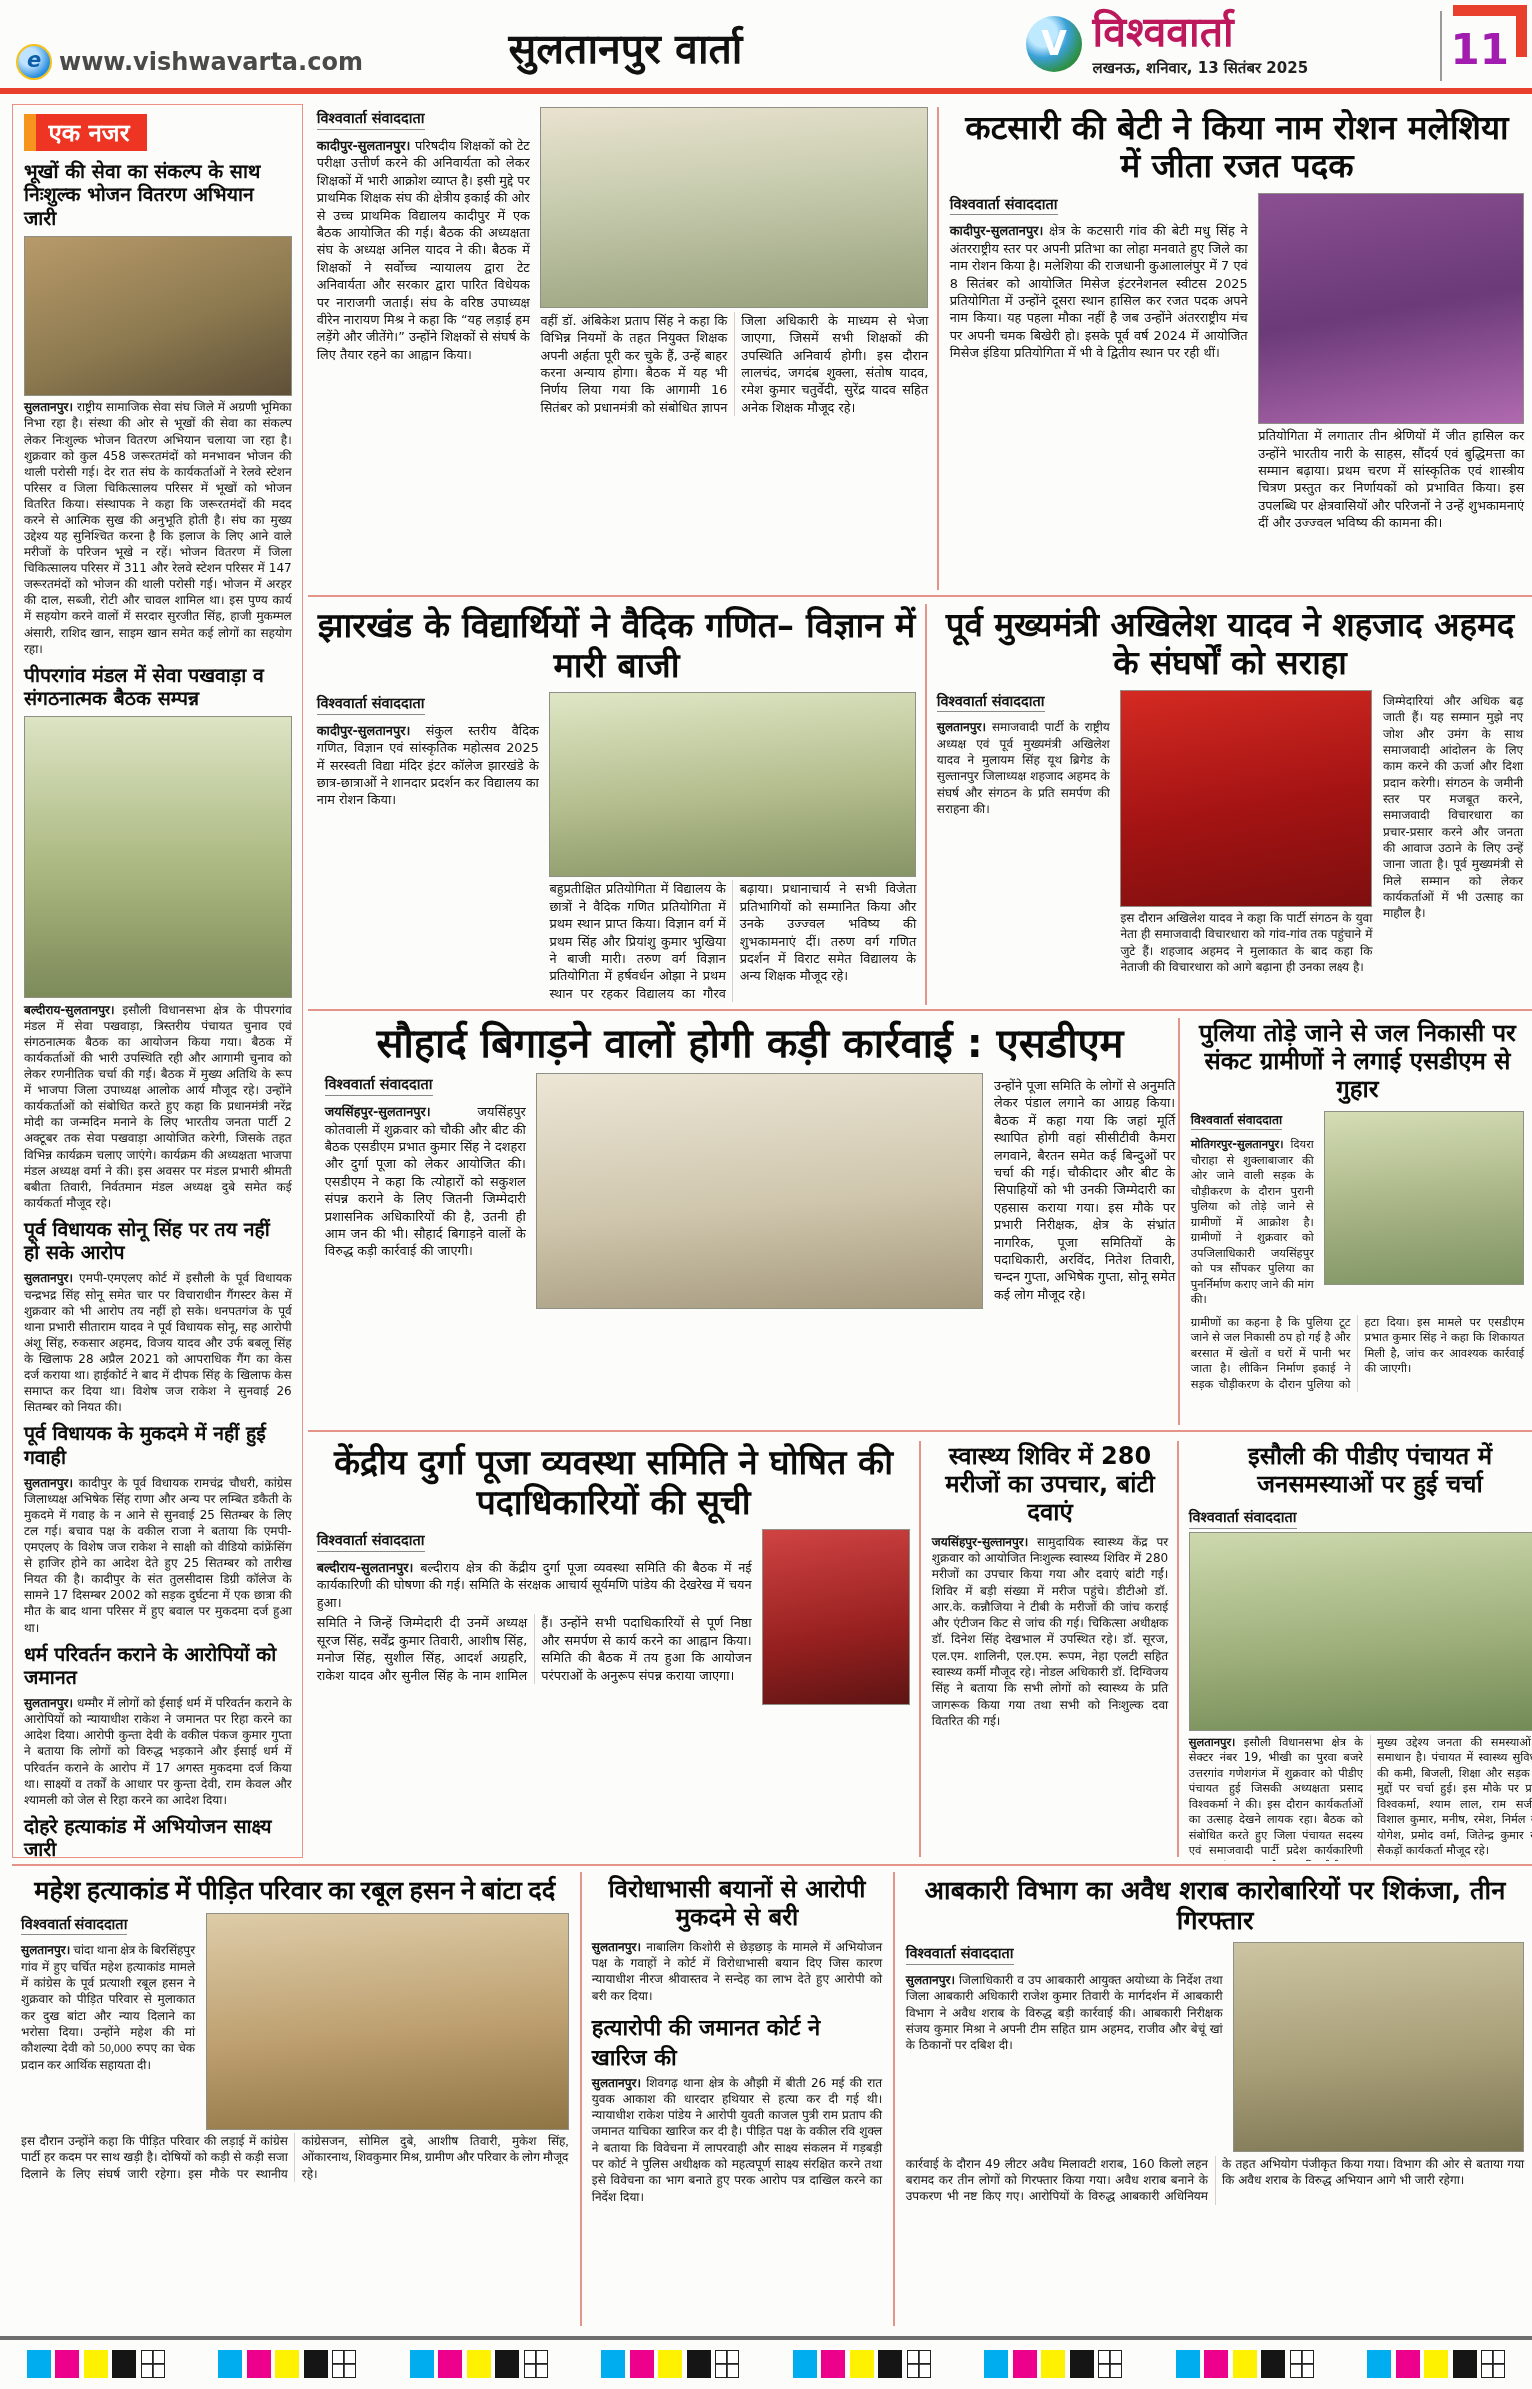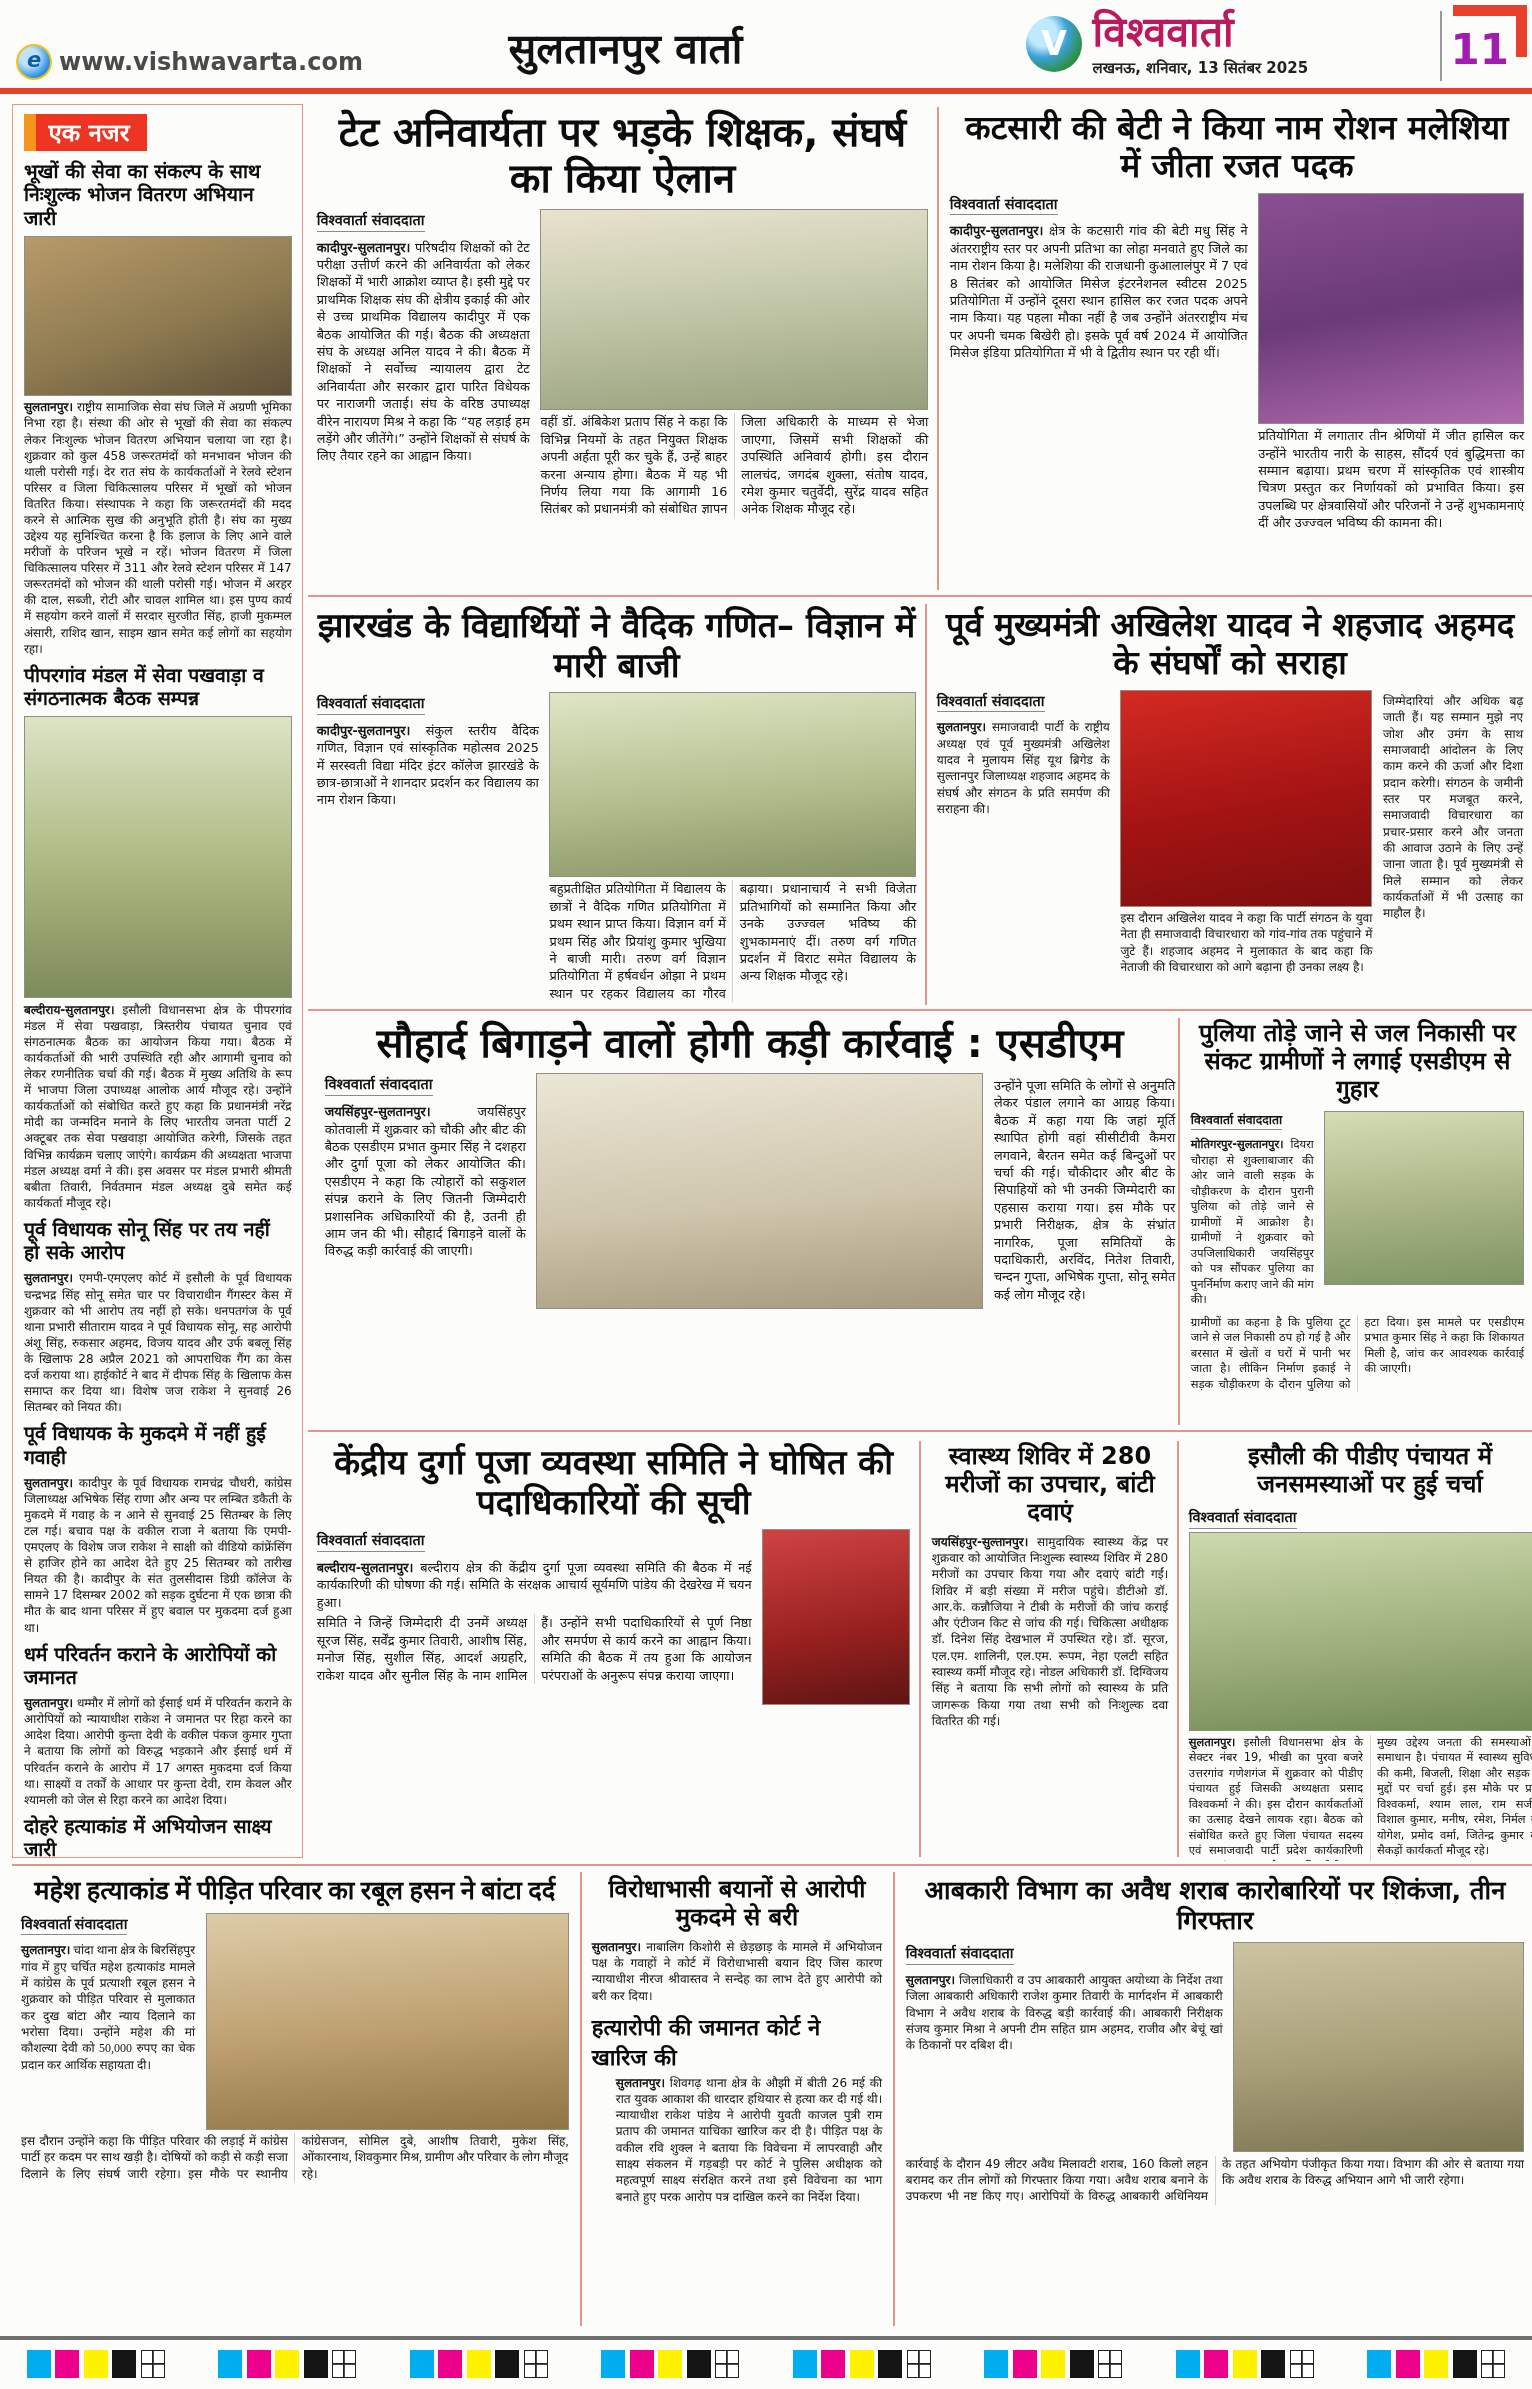--- a/index.html
+++ b/index.html
@@ -140,21 +140,20 @@
         <span>धम्मौर में लोगों को ईसाई धर्म में परिवर्तन कराने के आरोपियों को न्यायाधीश राकेश ने जमानत पर रिहा करने का आदेश दिया। आरोपी कुन्ता देवी के वकील पंकज कुमार गुप्ता ने बताया कि लोगों को विरुद्ध भड़काने और ईसाई धर्म में परिवर्तन कराने के आरोप में 17 अगस्त मुकदमा दर्ज किया था। साक्ष्यों व तर्कों के आधार पर कुन्ता देवी, राम केवल और श्यामली को जेल से रिहा करने का आदेश दिया।</span></p>
     </div>
 
     <div class="sb-item">
       <h3>दोहरे हत्याकांड में अभियोजन साक्ष्य जारी</h3>
 
     </div>
   </aside>
 
   <section class="art" style="left:308px;top:102px;width:629px;height:490px;">
-    <h1 class="hl hl-46">टेट अनिवार्यता पर भड़के शिक्षक, संघर्ष का किया ऐलान</h1>
     <div class="grid2" style="grid-template-columns:213px 1fr;">
       <div>
         <div class="byline">विश्ववार्ता संवाददाता</div>
         <p class="bt-m"><span class="dl">कादीपुर-सुलतानपुर।</span>
           <span>परिषदीय शिक्षकों को टेट परीक्षा उत्तीर्ण करने की अनिवार्यता को लेकर शिक्षकों में भारी आक्रोश व्याप्त है। इसी मुद्दे पर प्राथमिक शिक्षक संघ की क्षेत्रीय इकाई की ओर से उच्च प्राथमिक विद्यालय कादीपुर में एक बैठक आयोजित की गई। बैठक की अध्यक्षता संघ के अध्यक्ष अनिल यादव ने की। बैठक में शिक्षकों ने सर्वोच्च न्यायालय द्वारा टेट अनिवार्यता और सरकार द्वारा पारित विधेयक पर नाराजगी जताई। संघ के वरिष्ठ उपाध्यक्ष वीरेन नारायण मिश्र ने कहा कि “यह लड़ाई हम लड़ेंगे और जीतेंगे।” उन्होंने शिक्षकों से संघर्ष के लिए तैयार रहने का आह्वान किया।</span></p>
       </div>
       <div>
         <div class="photo ph-tet"></div>
         <p class="bt-m c2">वहीं डॉ. अंबिकेश प्रताप सिंह ने कहा कि विभिन्न नियमों के तहत नियुक्त शिक्षक अपनी अर्हता पूरी कर चुके हैं, उन्हें बाहर करना अन्याय होगा। बैठक में यह भी निर्णय लिया गया कि आगामी 16 सितंबर को प्रधानमंत्री को संबोधित ज्ञापन जिला अधिकारी के माध्यम से भेजा जाएगा, जिसमें सभी शिक्षकों की उपस्थिति अनिवार्य होगी। इस दौरान लालचंद, जगदंब शुक्ला, संतोष यादव, रमेश कुमार चतुर्वेदी, सुरेंद्र यादव सहित अनेक शिक्षक मौजूद रहे।</p>
       </div>
@@ -296,21 +295,21 @@
       </div>
     </div>
     <p class="bt-m c2" style="font-size:12px;">इस दौरान उन्होंने कहा कि पीड़ित परिवार की लड़ाई में कांग्रेस पार्टी हर कदम पर साथ खड़ी है। दोषियों को कड़ी से कड़ी सजा दिलाने के लिए संघर्ष जारी रहेगा। इस मौके पर स्थानीय कांग्रेसजन, सोमिल दुबे, आशीष तिवारी, मुकेश सिंह, ओंकारनाथ, शिवकुमार मिश्र, ग्रामीण और परिवार के लोग मौजूद रहे।</p>
   </section>
 
   <section class="art" style="left:583px;top:1869px;width:308px;height:460px;">
     <h1 class="hl hl-27">विरोधाभासी बयानों से आरोपी मुकदमे से बरी</h1>
     <p class="bt-m" style="font-size:12px;"><span class="dl">सुलतानपुर।</span>
       <span>नाबालिग किशोरी से छेड़छाड़ के मामले में अभियोजन पक्ष के गवाहों ने कोर्ट में विरोधाभासी बयान दिए जिस कारण न्यायाधीश नीरज श्रीवास्तव ने सन्देह का लाभ देते हुए आरोपी को बरी कर दिया।</span></p>
     <h2 class="subhl">हत्यारोपी की जमानत कोर्ट ने खारिज की</h2>
-    <p class="bt-m" style="font-size:12px;margin-left:24px;"><span class="dl">सुलतानपुर।</span>
+    <p class="bt-m" style="font-size:12px;"><span class="dl">सुलतानपुर।</span>
       <span>शिवगढ़ थाना क्षेत्र के औझी में बीती 26 मई की रात युवक आकाश की धारदार हथियार से हत्या कर दी गई थी। न्यायाधीश राकेश पांडेय ने आरोपी युवती काजल पुत्री राम प्रताप की जमानत याचिका खारिज कर दी है। पीड़ित पक्ष के वकील रवि शुक्ल ने बताया कि विवेचना में लापरवाही और साक्ष्य संकलन में गड़बड़ी पर कोर्ट ने पुलिस अधीक्षक को महत्वपूर्ण साक्ष्य संरक्षित करने तथा इसे विवेचना का भाग बनाते हुए परक आरोप पत्र दाखिल करने का निर्देश दिया।</span></p>
   </section>
 
   <section class="art" style="left:897px;top:1869px;width:636px;height:460px;">
     <h1 class="hl hl-30">आबकारी विभाग का अवैध शराब कारोबारियों पर शिकंजा, तीन गिरफ्तार</h1>
     <div class="grid2" style="grid-template-columns:1fr 291px;">
       <div>
         <div class="byline">विश्ववार्ता संवाददाता</div>
         <p class="bt-m" style="font-size:12px;"><span class="dl">सुलतानपुर।</span>
           <span>जिलाधिकारी व उप आबकारी आयुक्त अयोध्या के निर्देश तथा जिला आबकारी अधिकारी राजेश कुमार तिवारी के मार्गदर्शन में आबकारी विभाग ने अवैध शराब के विरुद्ध बड़ी कार्रवाई की। आबकारी निरीक्षक संजय कुमार मिश्रा ने अपनी टीम सहित ग्राम अहमद, राजीव और बेचूं खां के ठिकानों पर दबिश दी।</span></p>

